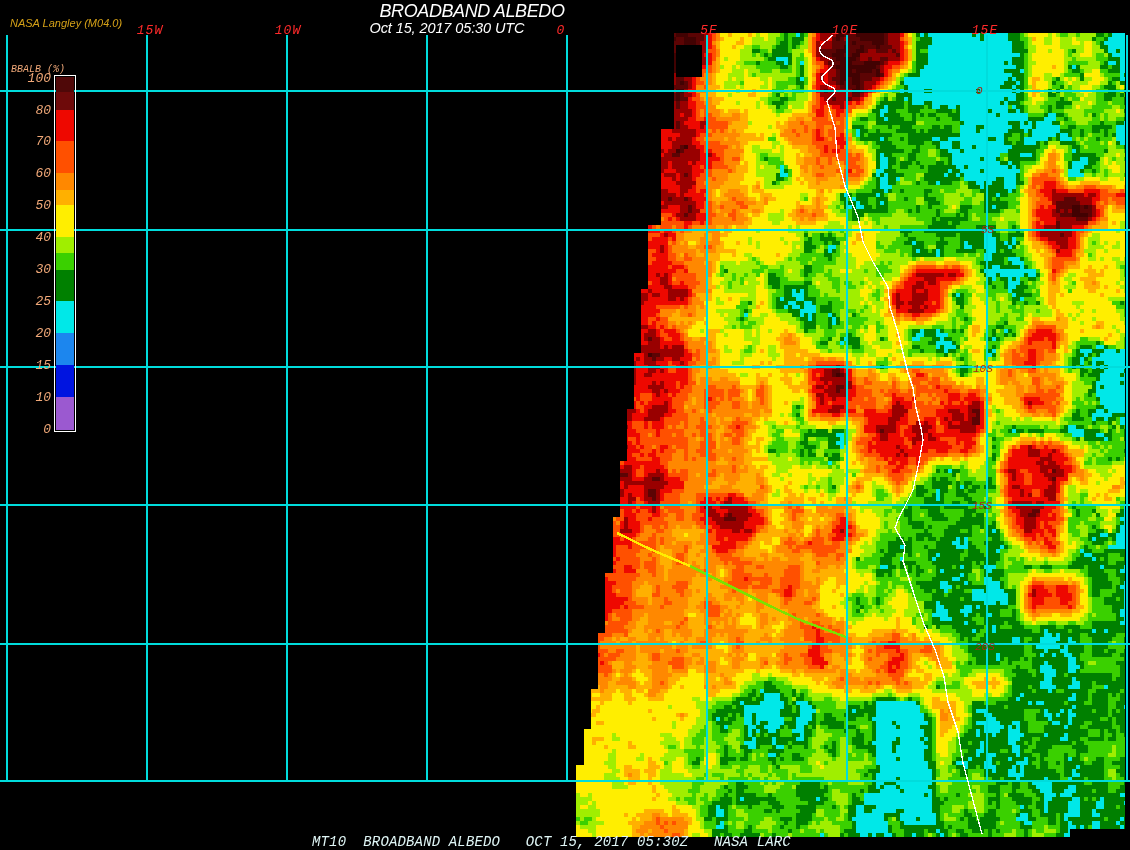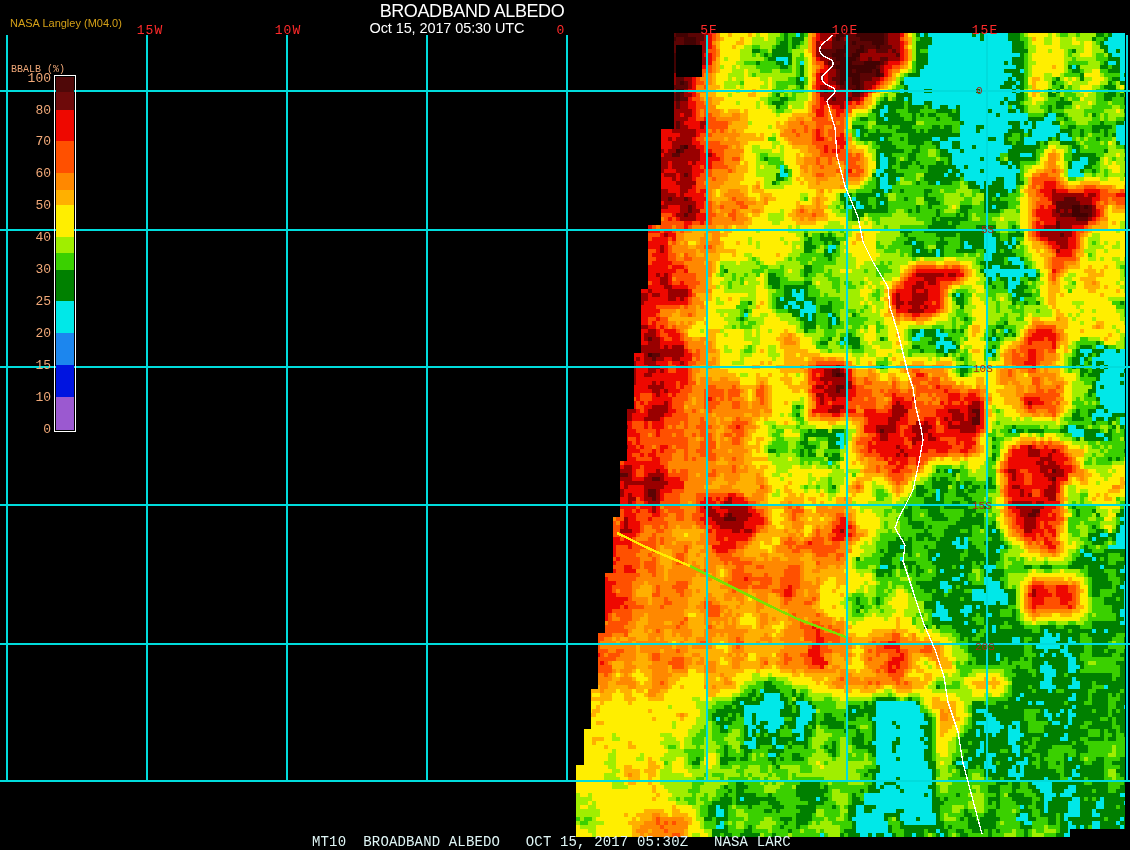--- a/index.html
+++ b/index.html
@@ -1,14 +1,14 @@
 <!DOCTYPE html>
 <html><head><meta charset="utf-8"><style>
 html,body{margin:0;padding:0;background:#000;}
-#c{position:relative;width:1130px;height:850px;background:#000;overflow:hidden;}
+#c{position:relative;width:1130px;height:850px;background:#000;overflow:hidden;font-style:italic;}
 text{font-family:"Liberation Mono",monospace;}
 .leg{fill:#f0a878;font-size:13px;}
 .red{fill:#ff2a2a;font-size:13px;letter-spacing:1px;}
 .lat{fill:#aa2414;font-size:11px;}
 .g{stroke:#00dcdc;stroke-width:1.6;}
 .ttl{fill:#fff;font-family:"Liberation Sans",sans-serif;font-size:18px;letter-spacing:-0.4px;}
 .dat{fill:#fff;font-family:"Liberation Sans",sans-serif;font-size:14.5px;letter-spacing:-0.1px;}
 .nasa{fill:#d4a017;font-family:"Liberation Sans",sans-serif;font-size:11px;}
 .bbalb{fill:#f0a878;font-size:10px;}
 .cap{fill:#e0f6f6;font-size:14px;letter-spacing:0.15px;}

